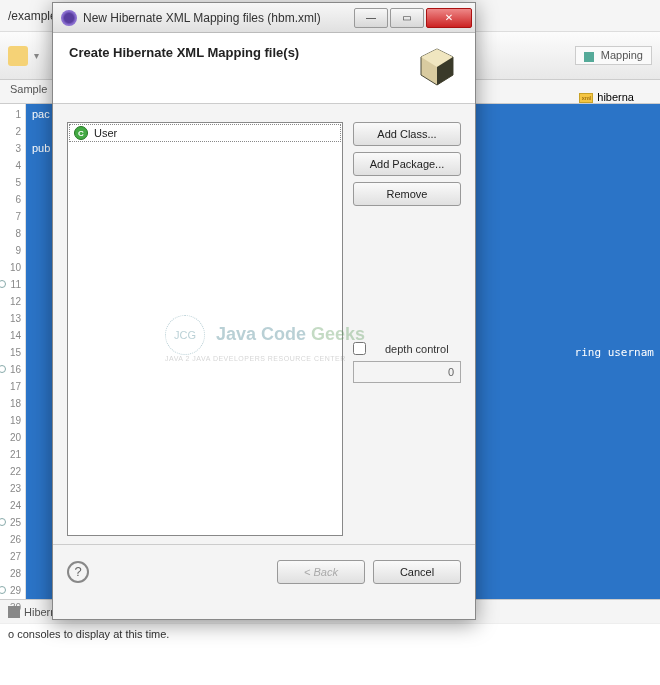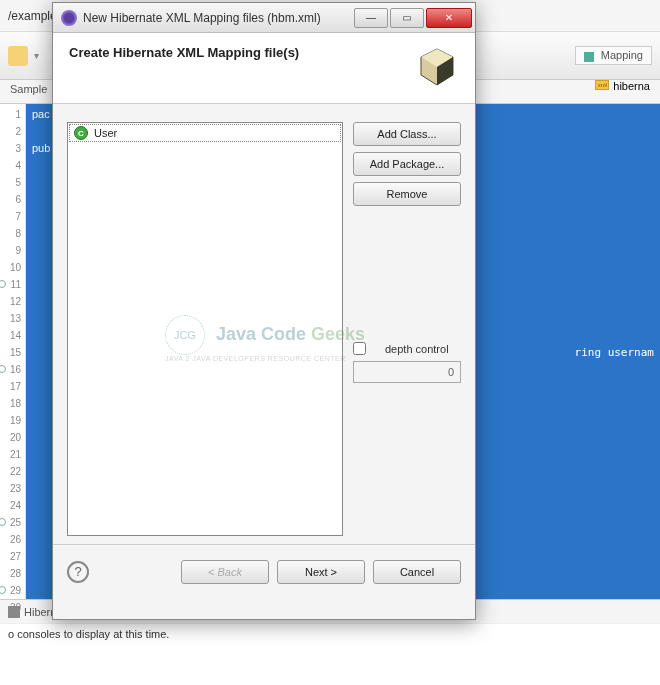--- a/index.html
+++ b/index.html
@@ -6,21 +6,21 @@
 body { width: 660px; height: 685px; background: #f0f0f0; position: relative; overflow: hidden; }
 
 
 .bg-window { position: absolute; top: 0; left: 0; right: 0; bottom: 0; background: #fff; }
 .bg-menubar { height: 32px; background: #f5f5f5; border-bottom: 1px solid #ddd; padding-left: 8px; font-size: 12px; line-height: 32px; color: #333; }
 .bg-toolbar { height: 48px; background: linear-gradient(#fcfcfc,#e8e8e8); border-bottom: 1px solid #ccc; display: flex; align-items: center; padding: 0 8px; }
 .bg-toolbar .tool-icon { width: 20px; height: 20px; background: #f5d276; border-radius: 3px; margin-right: 6px; }
 .bg-toolbar .access-btn { margin-left: auto; font-size: 11px; color: #555; border: 1px solid #ccc; padding: 2px 8px; background: #fafafa; }
 .bg-tabs { height: 24px; background: #f5f5f5; border-bottom: 1px solid #ccc; display: flex; font-size: 11px; }
 .bg-tabs .tab { padding: 3px 10px; color: #555; }
-.bg-tabs .right-tab { margin-left: auto; display: flex; align-items: flex-start; gap: 4px; padding-right: 10px; }
+.bg-tabs .right-tab { margin-left: auto; display: flex; align-items: flex-end; gap: 4px; padding-right: 26px; }
 .xml-icon { width: 14px; height: 10px; background: #f5c542; border: 1px solid #c9a227; font-size: 6px; text-align: center; line-height: 8px; color: #805500; }
 .bg-editor { display: flex; height: 495px; }
 .gutter { width: 26px; background: #fff; border-right: 1px solid #ddd; font-size: 10px; color: #888; text-align: right; padding: 2px 4px 0 0; line-height: 17px; }
 .gutter .lnum { height: 17px; position: relative; }
 .gutter .circ { position: absolute; left: -2px; top: 4px; width: 8px; height: 8px; border: 1px solid #8aa; border-radius: 50%; background: #fff; }
 .code-area { flex: 1; background: #2b74c7; color: #fff; font-size: 11px; padding: 2px 6px; line-height: 17px; font-family: Consolas, monospace; }
 .bg-bottom-tabs { height: 24px; background: #f5f5f5; border-top: 1px solid #ccc; display: flex; align-items: center; font-size: 11px; color: #555; padding-left: 8px; gap: 16px; }
 .bg-bottom-tabs .bt { display: flex; align-items: center; gap: 4px; }
 .bt-icon { width: 12px; height: 12px; background: #888; }
 .bg-status { height: 24px; background: #fff; font-size: 11px; color: #333; padding: 4px 8px; border-top: 1px solid #eee; }
@@ -177,21 +177,20 @@
       <div class="check-row">
         <input type="checkbox" style="">
         <span>depth control</span>
       </div>
       <input class="depth-input" type="text" readonly="" value="0" style="">
     </div>
   </div>
   <div class="dialog-footer">
     <div class="help-icon">?</div>
     <button class="foot-btn disabled">&lt; Back</button>
-    <button class="foot-btn">Next &gt;</button>
     <button class="foot-btn">Cancel</button>
   </div>
 </div>
 
 <div class="watermark">
   <span class="circ-logo">JCG</span>
   <span class="jc">
     <span>Java Code</span>
     <span class="geeks">Geeks</span>
   </span>

